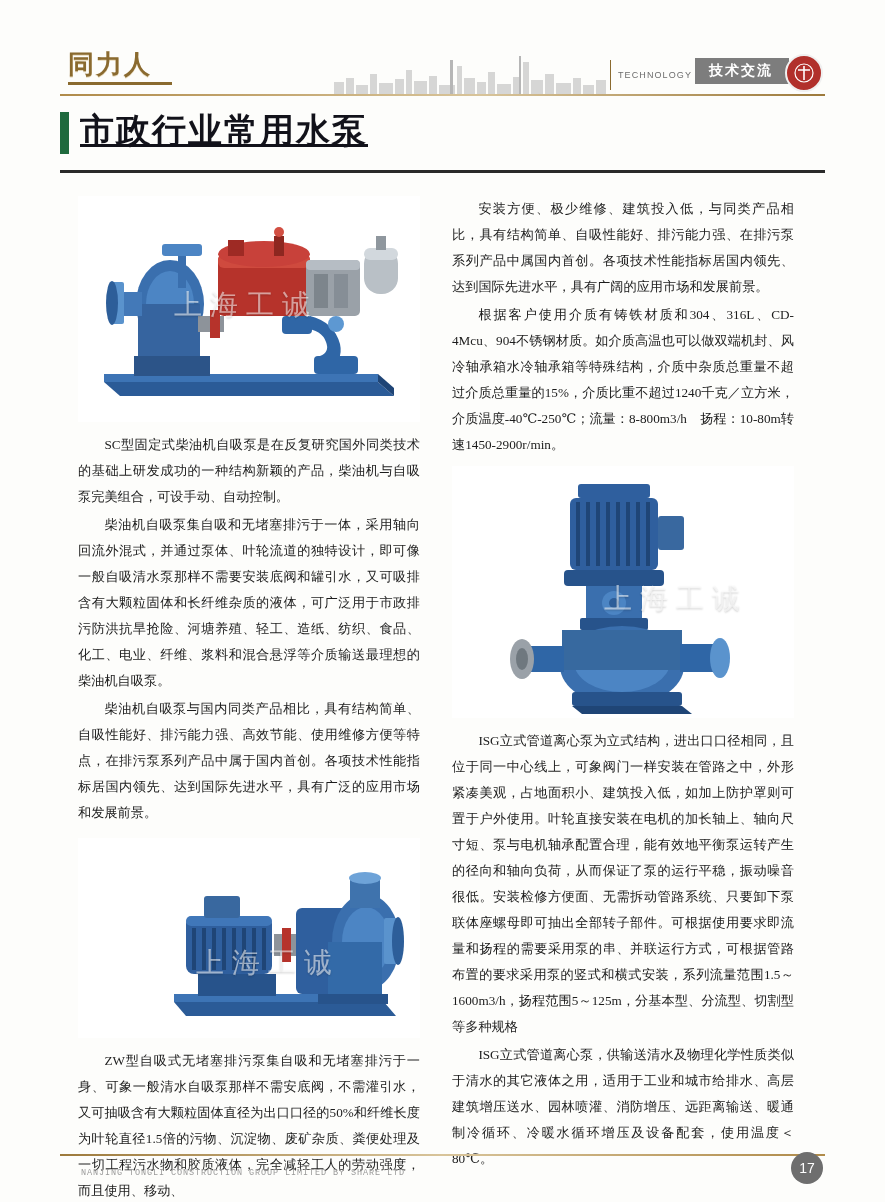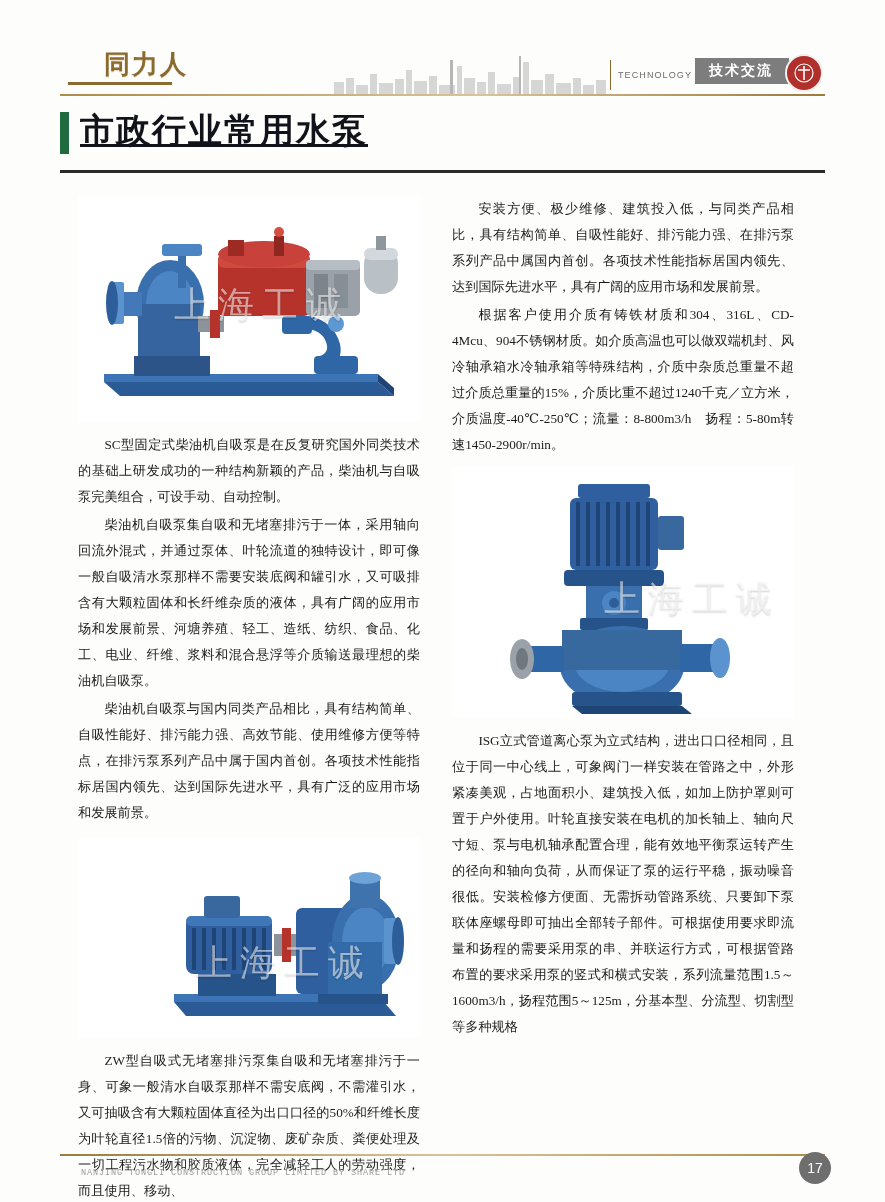--- a/index.html
+++ b/index.html
@@ -38,21 +38,20 @@
     background: linear-gradient(to right, #b08b4a 0%, #d8c49a 55%, #9d7a3c 100%);
   }
   .logo {
     position: absolute;
     left: 68px;
     top: 12px;
     width: 120px;
     height: 36px;
     display: flex;
     align-items: center;
-    justify-content: flex-end;
   }
   .logo-mark {
     font-family: "Liberation Serif", serif;
     font-size: 26px;
     font-weight: bold;
     color: #8a6a2f;
     letter-spacing: 2px;
     text-shadow: 0 1px 0 #e8dcc0;
   }
   .logo-underline {
@@ -174,21 +173,21 @@
   
   .figure {
     position: relative;
     margin: 0 0 10px 0;
   }
   .figure svg { display: block; }
   .watermark {
     position: absolute;
     font-family: "Liberation Serif", serif;
     color: rgba(255,255,255,.55);
-    font-size: 36px;
+    font-size: 28px;
     letter-spacing: 8px;
     pointer-events: none;
     text-shadow: 0 1px 2px rgba(0,0,0,.18);
   }
 
   
   .footer-rule {
     position: absolute;
     left: 60px;
     right: 60px;
@@ -200,21 +199,21 @@
     position: absolute;
     left: 81px;
     bottom: 24px;
     font-family: Liberation Mono, monospace;
     font-size: 8.5px;
     letter-spacing: .9px;
     color: #9a9a9a;
   }
   .page-number {
     position: absolute;
-    right: 54px;
+    right: 62px;
     bottom: 18px;
     width: 32px;
     height: 32px;
     border-radius: 50%;
     background: #6e6e6e;
     color: #fff;
     font-family: "Liberation Sans", sans-serif;
     font-size: 14px;
     display: flex;
     align-items: center;
@@ -340,21 +339,21 @@
         </g>
 
         <circle cx="258" cy="128" r="8" fill="#5d98d2"></circle>
         <rect x="100" y="58" width="8" height="34" fill="#3a6fae"></rect>
         <rect x="84" y="48" width="40" height="12" rx="3" fill="#4c85c4"></rect>
       </svg>
       <div class="watermark" style="left: 96px; top: 96px;">上海工诚</div>
     </div>
 
     <p>SC型固定式柴油机自吸泵是在反复研究国外同类技术的基础上研发成功的一种结构新颖的产品，柴油机与自吸泵完美组合，可设手动、自动控制。</p>
-    <p>柴油机自吸泵集自吸和无堵塞排污于一体，采用轴向回流外混式，并通过泵体、叶轮流道的独特设计，即可像一般自吸清水泵那样不需要安装底阀和罐引水，又可吸排含有大颗粒固体和长纤维杂质的液体，具有广阔的应用市场和发展前景、河塘养殖、轻工、造纸、纺织、食品、化工、电业、纤维、浆料和混合悬浮等介质输送最理想的柴油机自吸泵。</p>
+    <p>柴油机自吸泵集自吸和无堵塞排污于一体，采用轴向回流外混式，并通过泵体、叶轮流道的独特设计，即可像一般自吸清水泵那样不需要安装底阀和罐引水，又可吸排含有大颗粒固体和长纤维杂质的液体，可广泛用于市政排污防洪抗旱抢险、河塘养殖、轻工、造纸、纺织、食品、化工、电业、纤维、浆料和混合悬浮等介质输送最理想的柴油机自吸泵。</p>
     <p>柴油机自吸泵与国内同类产品相比，具有结构简单、自吸性能好、排污能力强、高效节能、使用维修方便等特点，在排污泵系列产品中属于国内首创。各项技术性能指标居国内领先、达到国际先进水平，具有广泛的应用市场和发展前景。</p>
 
     <div class="figure" style="margin-top:12px;">
       <svg width="342" height="200" viewBox="0 0 342 200">
         <rect x="0" y="0" width="342" height="200" fill="#ffffff"></rect>
 
         <polygon points="96,164 306,164 318,178 108,178" fill="#2b5b97"></polygon>
         <polygon points="96,156 306,156 306,164 96,164" fill="#3d74b5"></polygon>
 
         <g>
@@ -394,21 +393,21 @@
         <rect x="240" y="156" width="70" height="10" fill="#27538b"></rect>
       </svg>
       <div class="watermark" style="left: 118px; top: 112px;">上海工诚</div>
     </div>
 
     <p>ZW型自吸式无堵塞排污泵集自吸和无堵塞排污于一身、可象一般清水自吸泵那样不需安底阀，不需灌引水，又可抽吸含有大颗粒固体直径为出口口径的50%和纤维长度为叶轮直径1.5倍的污物、沉淀物、废矿杂质、粪便处理及一切工程污水物和胶质液体，完全减轻工人的劳动强度，而且使用、移动、</p>
   </div>
 
   <div class="col col-right">
     <p>安装方便、极少维修、建筑投入低，与同类产品相比，具有结构简单、自吸性能好、排污能力强、在排污泵系列产品中属国内首创。各项技术性能指标居国内领先、达到国际先进水平，具有广阔的应用市场和发展前景。</p>
-    <p>根据客户使用介质有铸铁材质和304、316L、CD-4Mcu、904不锈钢材质。如介质高温也可以做双端机封、风冷轴承箱水冷轴承箱等特殊结构，介质中杂质总重量不超过介质总重量的15%，介质比重不超过1240千克／立方米，介质温度-40℃-250℃；流量：8-800m3/h　扬程：5-80m转速1450-2900r/min。</p>
+    <p>根据客户使用介质有铸铁材质和304、316L、CD-4Mcu、904不锈钢材质。如介质高温也可以做双端机封、风冷轴承箱水冷轴承箱等特殊结构，介质中杂质总重量不超过介质总重量的15%，介质比重不超过1240千克／立方米，介质温度-40℃-250℃；流量：8-800m3/h　扬程：10-80m转速1450-2900r/min。</p>
 
     <div class="figure" style="margin-top:8px;">
       <svg width="342" height="252" viewBox="0 0 342 252">
         <rect x="0" y="0" width="342" height="252" fill="#ffffff"></rect>
 
         <g>
           <rect x="126" y="18" width="72" height="14" rx="3" fill="#2f5f9e"></rect>
           <rect x="118" y="32" width="88" height="72" rx="6" fill="#2f5f9e"></rect>
           <g fill="#1f4576">
             <rect x="124" y="36" width="4" height="64"></rect>
@@ -445,19 +444,20 @@
           <ellipse cx="268" cy="192" rx="10" ry="20" fill="#5a93cd"></ellipse>
 
           <rect x="120" y="226" width="110" height="14" rx="3" fill="#27538b"></rect>
           <polygon points="120,240 230,240 240,248 130,248" fill="#1f4576"></polygon>
         </g>
       </svg>
       <div class="watermark" style="left: 152px; top: 120px;">上海工诚</div>
     </div>
 
     <p>ISG立式管道离心泵为立式结构，进出口口径相同，且位于同一中心线上，可象阀门一样安装在管路之中，外形紧凑美观，占地面积小、建筑投入低，如加上防护罩则可置于户外使用。叶轮直接安装在电机的加长轴上、轴向尺寸短、泵与电机轴承配置合理，能有效地平衡泵运转产生的径向和轴向负荷，从而保证了泵的运行平稳，振动噪音很低。安装检修方便面、无需拆动管路系统、只要卸下泵联体座螺母即可抽出全部转子部件。可根据使用要求即流量和扬程的需要采用泵的串、并联运行方式，可根据管路布置的要求采用泵的竖式和横式安装，系列流量范围1.5～1600m3/h，扬程范围5～125m，分基本型、分流型、切割型等多种规格</p>
+    <p>ISG立式管道离心泵，供输送清水及物理化学性质类似于清水的其它液体之用，适用于工业和城市给排水、高层建筑增压送水、园林喷灌、消防增压、远距离输送、暖通制冷循环、冷暖水循环增压及设备配套，使用温度＜80℃。</p>
   </div>
 
   <div class="footer-rule"></div>
   <div class="footer-text">NANJING TONGLI CONSTRUCTION GROUP LIMITED BY SHARE LTD</div>
   <div class="page-number">17</div>
 
 </div>
 
 </body></html>

